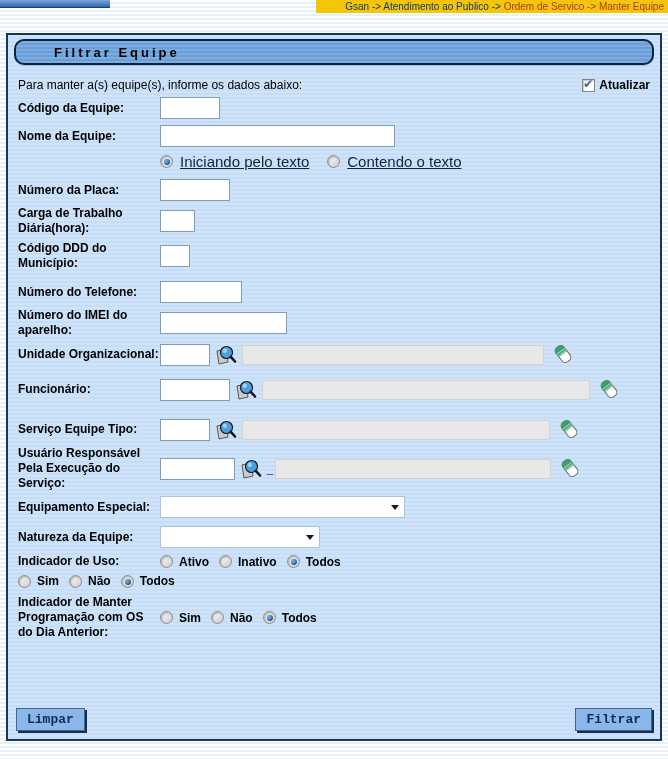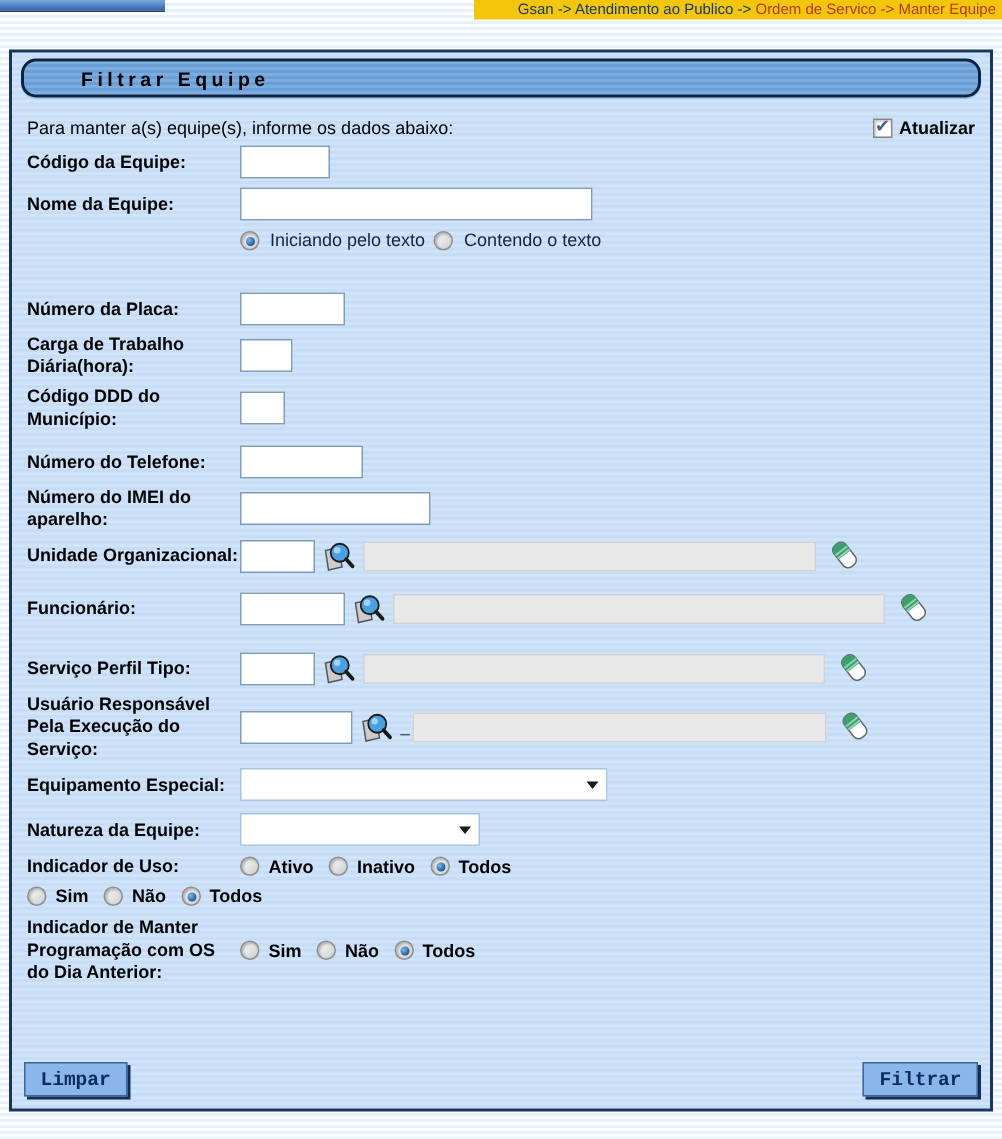--- a/index.html
+++ b/index.html
@@ -53,21 +53,21 @@
     border-left:4px solid transparent; border-right:4px solid transparent;
     border-top:5px solid #1a1a1a; }
 
   .radio { display:inline-block; width:13px; height:13px; border-radius:50%;
     background:linear-gradient(135deg,#fdfdfd,#cccccc); border:1px solid #8e8e8e;
     box-shadow:inset 1px 1px 2px rgba(0,0,0,.3); position:relative; flex:none; }
   .radio.checked::after { content:""; position:absolute; left:3px; top:3px; width:6px;
     height:6px; border-radius:50%;
     background:radial-gradient(circle at 35% 35%, #7db9e8 0%, #1b5c9e 70%); }
   .ropt { font-size:12px; font-weight:bold; color:#000; margin:0 10px 0 6px; }
-  .ropt-light { font-size:12px; color:#10233f; margin:0 6px 0 7px; }
+  .ropt-light { font-size:15px; color:#10233f; margin:0 18px 0 7px;text-decoration:underline; }
 
   .checkbox { display:inline-block; width:13px; height:13px; background:#fff;
     border:1px solid #848484; box-shadow:inset 1px 1px 2px rgba(0,0,0,.25);
     position:relative; flex:none; }
   .checkbox.checked::after { content:"\2714"; position:absolute; left:0px; top:-3px;
     font-size:12px; color:#44618c; }
 
   .intro { margin-top:13px; justify-content:space-between; }
   .intro-text { font-size:12px; color:#000; }
   .chkwrap { display:flex; align-items:center; gap:4px; }
@@ -76,21 +76,21 @@
   .btnrow { position:absolute; left:8px; right:8px; bottom:8px; display:flex;
     justify-content:space-between; }
   .btn { height:23px; padding:0 10px; background:#8ab6ea; color:#0b2d5e;
     font-size:13px; font-weight:bold; font-family:Liberation Mono, monospace;
     border:1px solid #3c6696; box-shadow:2px 2px 0 #142f52; cursor:pointer; }
 
   .sep { font-size:11px; color:#333; margin-right:2px; }
 
   
   .m-codigo{margin-top:5px}.m-nome{margin-top:6px}.m-radio{margin-top:6px}
-  .m-placa{margin-top:28px}.m-carga{margin-top:5px}.m-ddd{margin-top:5px}
+  .m-placa{margin-top:9px}.m-carga{margin-top:5px}.m-ddd{margin-top:5px}
   .m-tel{margin-top:10px}.m-imei{margin-top:5px}.m-unid{margin-top:5px}
   .m-func{margin-top:12px}.m-serv{margin-top:17px}.m-usu{margin-top:5px}
   .m-equip{margin-top:5px}.m-nat{margin-top:8px}.m-uso{margin-top:6px}
   .m-prog{margin-top:5px}.m-mant{margin-top:7px}
 </style>
 </head>
 <body>
 
 <div class="top-frag"></div>
 <div class="breadcrumb"><span class="bc-start">Gsan -&gt; Atendimento ao Publico -&gt; </span><span class="bc-end">Ordem de Servico -&gt; Manter Equipe</span></div>
@@ -204,21 +204,21 @@
               <rect x="6" y="2" width="10" height="18" rx="4" fill="#ffffff" stroke="#666" stroke-width="1"></rect>
               <path d="M6 6 a4 4 0 0 1 4 -4 h2 a4 4 0 0 1 4 4 v5 h-10 z" fill="#3f9e6e"></path>
               <line x1="6" y1="7.5" x2="16" y2="7.5" stroke="#8fd4b2" stroke-width="1.3"></line>
               <line x1="6" y1="10" x2="16" y2="10" stroke="#8fd4b2" stroke-width="1.3"></line>
             </g>
           </svg></span>
     </div>
   </div>
 
   <div class="row m-serv">
-    <div class="lbl">Serviço Perfil Tipo:</div>
+    <div class="lbl">Serviço Equipe Tipo:</div>
     <div class="fld">
       <input class="txt w50" value="" style="">
       <span class="icon-btn mgl"><svg width="23" height="23" viewBox="0 0 23 23">
             <path d="M3 8 L12 6 L14 19 L5 21 Z" fill="#cccccc" stroke="#555" stroke-width="1"></path>
             <circle cx="12.5" cy="9.5" r="6" fill="#4aa0e0" stroke="#1a1a1a" stroke-width="1.2"></circle>
             <circle cx="10.8" cy="7.8" r="2.2" fill="#a8d8f8" opacity="0.9"></circle>
             <line x1="16.8" y1="13.8" x2="21" y2="18.5" stroke="#1a1a1a" stroke-width="2.6" stroke-linecap="round"></line>
           </svg></span>
       <span class="grayfld gw310"></span>
       <span class="icon-btn mge"><svg width="22" height="22" viewBox="0 0 22 22">

